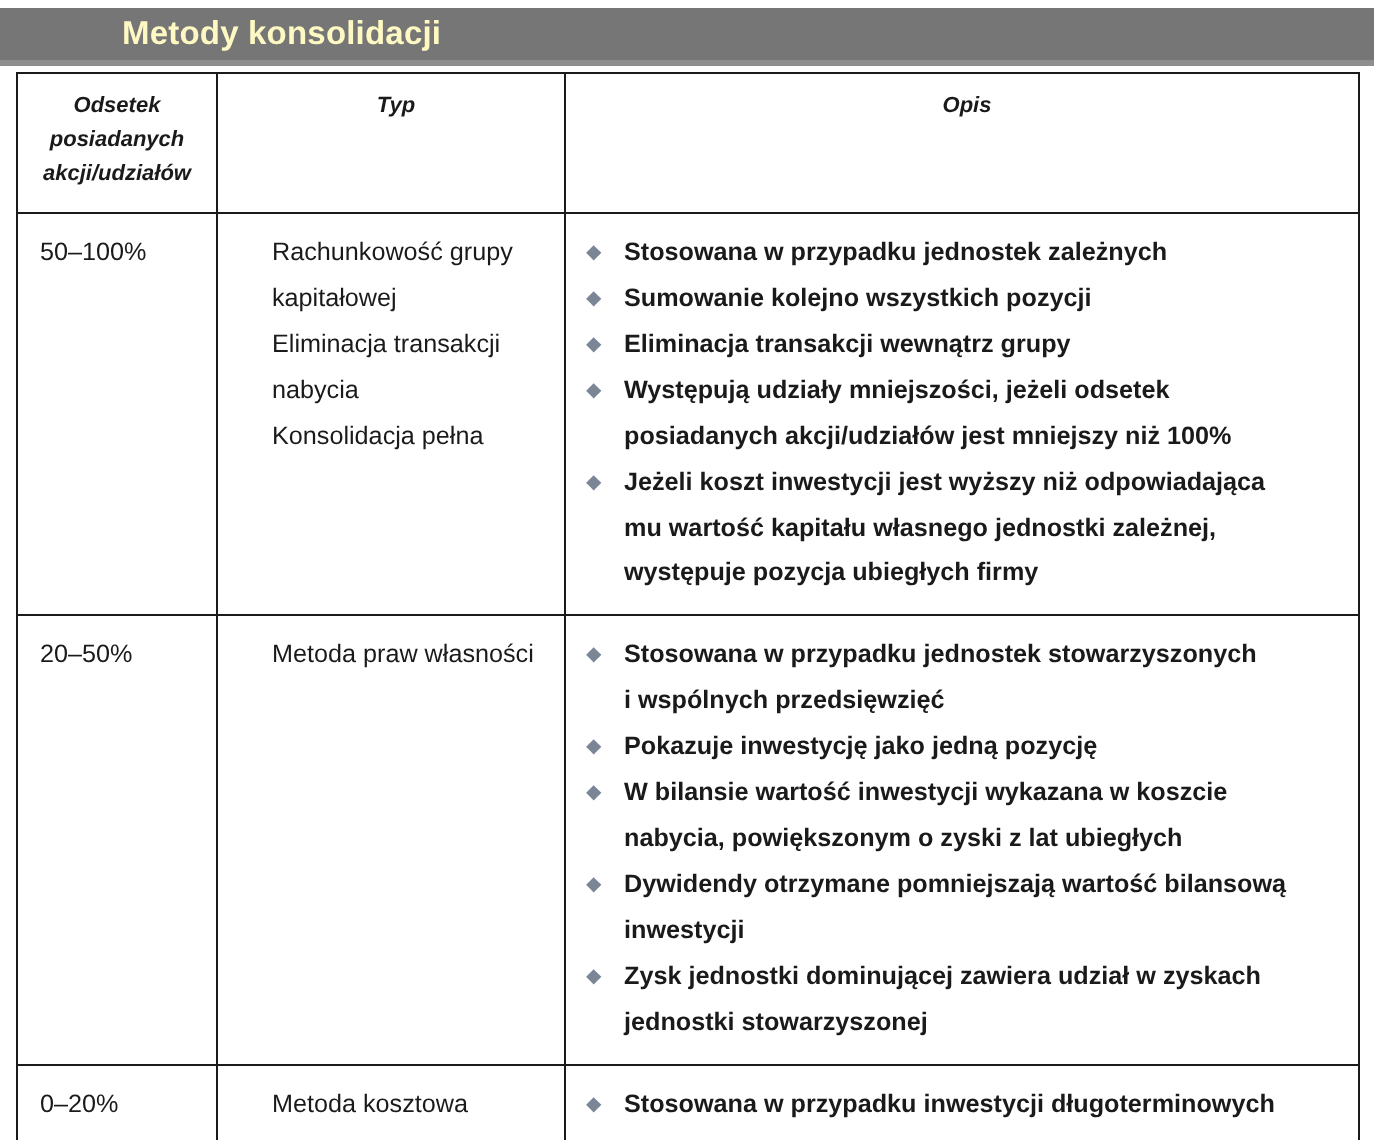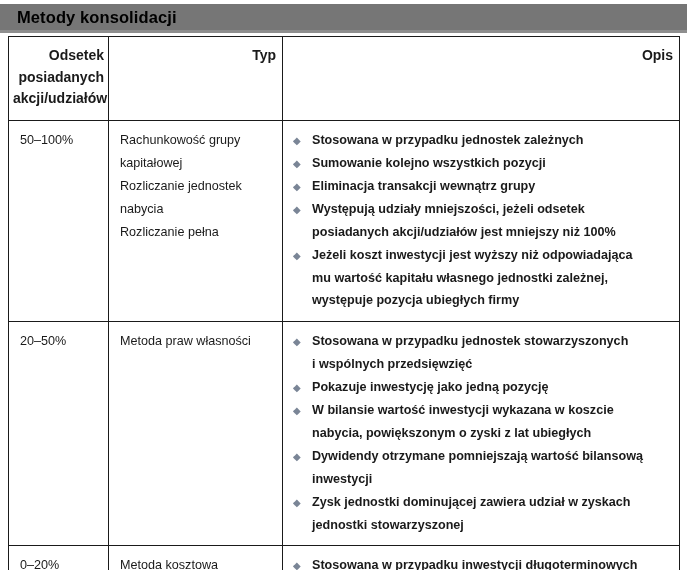--- a/index.html
+++ b/index.html
@@ -37,27 +37,28 @@
   }
   .title-bar-shadow {
     position: absolute;
     left: 0;
     top: 30px;
     width: 687px;
     height: 3px;
     background: #8e8e8e;
   }
   .title-text {
-    color: #000000;
+    color: #fef9c3;
     font-size: 16.5px;
     font-weight: bold;
     letter-spacing: 0.1px;
     padding-left: 17px;
     line-height: 1;
     white-space: nowrap;
+    margin-left: 44px;
   }
 
   
   .table-wrap {
     position: absolute;
     left: 8px;
     top: 36px;
     width: 671px;
     box-sizing: border-box;
   }
@@ -76,44 +77,45 @@
   table.ctable th,
   table.ctable td {
     border: 1px solid #1a1a1a;
     vertical-align: top;
     background: #ffffff;
     padding-left: 11px;
   }
 
   
   thead th {
-    text-align: right;
+    text-align: center;
     vertical-align: middle;
-    font-size: 14px;
+    font-size: 11px;
     font-weight: bold;
     padding: 8px 6px 10px 6px;
     line-height: 1.55;
     height: 60px;
     box-sizing: border-box;
+    font-style: italic;
   }
   thead th.h-pct { padding-left: 4px; padding-right: 4px; }
 
   
   tbody td {
     font-size: 12.6px;
     line-height: 1.82;
     padding: 7px 6px 9px 6px;
   }
   tbody td.cell-pct {
     text-align: left;
     padding-top: 8px;
     white-space: nowrap;
   }
   tbody td.cell-type {
-    padding-left: 11px;
+    padding-left: 27px;
     padding-top: 8px;
   }
   tbody td.cell-desc {
     padding-left: 10px;
     padding-top: 8px;
     padding-right: 8px;
   }
 
   .type-line { display: block; }
 
@@ -171,23 +173,23 @@
               <span class="type-line">Opis</span>
             </th>
         </tr>
       </thead>
       <tbody>
           <tr>
             <td class="cell-pct">50–100%</td>
             <td class="cell-type">
               <span class="type-line">Rachunkowość grupy</span>
               <span class="type-line">kapitałowej</span>
-              <span class="type-line">Rozliczanie jednostek</span>
+              <span class="type-line">Eliminacja transakcji</span>
               <span class="type-line">nabycia</span>
-              <span class="type-line">Rozliczanie pełna</span>
+              <span class="type-line">Konsolidacja pełna</span>
             </td>
             <td class="cell-desc">
               <ul class="bullets">
                 <li>
                   <span class="bullet-glyph">◆</span>
                   <span class="bullet-text">Stosowana w przypadku jednostek zależnych</span>
                 </li>
                 <li>
                   <span class="bullet-glyph">◆</span>
                   <span class="bullet-text">Sumowanie kolejno wszystkich pozycji</span>

